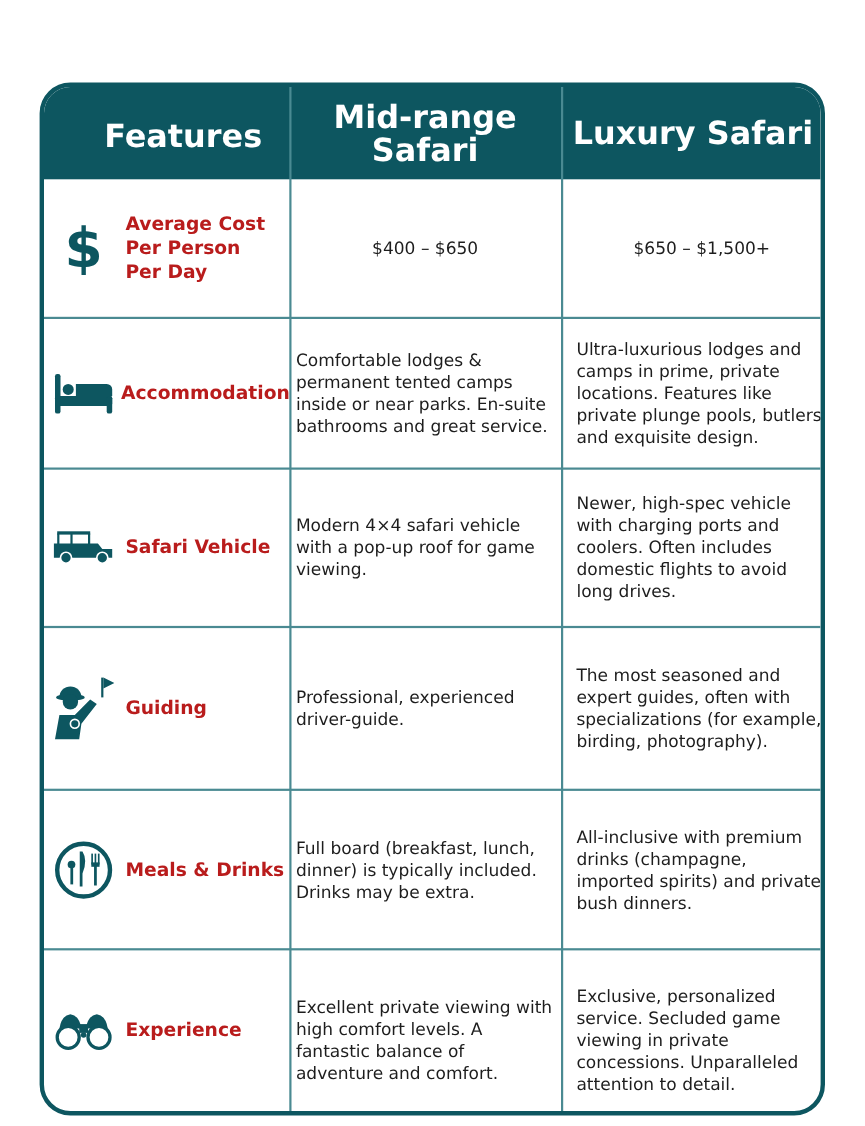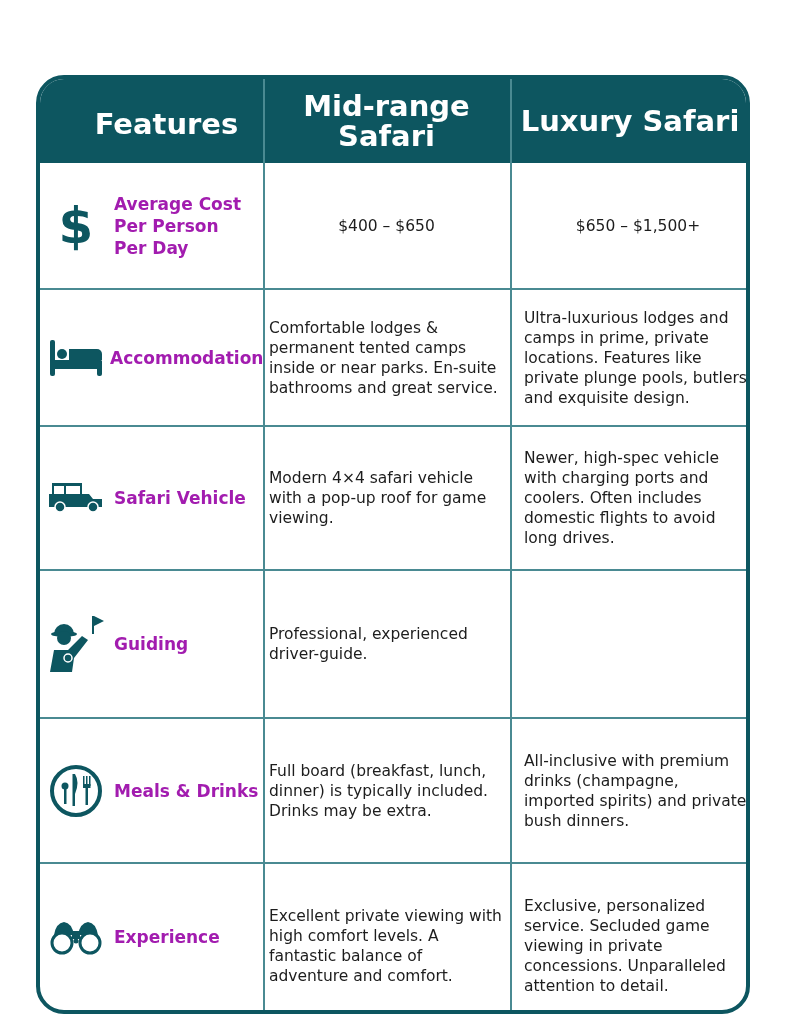--- a/index.html
+++ b/index.html
@@ -17,21 +17,21 @@
   .hcell.c2 { left:470px; width:240px; font-size:29px; }
   .vline { position:absolute; top:0; width:1.5px; background:#4a8a92; height:100%; }
   .row { position:absolute; left:0; width:100%; }
   .hline { position:absolute; left:0; width:100%; height:1.5px; background:#4a8a92; }
   .cell { position:absolute; top:0; height:100%; display:flex; align-items:center; justify-content:center;
     font-size:15.5px; color:#1d1d1d; line-height:20px; box-sizing:border-box; padding:0 6px; }
   .cell.c1 { left:223px; width:247px; }
   .cell.c2 { left:478px; width:240px; }
   .feat { position:absolute; left:0; top:0; width:223px; height:100%; display:flex; align-items:center; box-sizing:border-box; padding-left:8px; }
   .feat .icon { width:56px; height:50px; display:flex; align-items:center; justify-content:center; flex-shrink:0; }
-  .feat .label { color:#a21caf; font-weight:bold; font-size:17px; line-height:22px; margin-left:10px; }
+  .feat .label { color:#b91c1c; font-weight:bold; font-size:17px; line-height:22px; margin-left:10px; }
 </style>
 </head>
 <body>
 
 <div class="table">
   <div class="header">
     <div class="hcell c0">Features</div>
     <div class="hcell c1">
         <span style="display:block;width:170px;">Mid-range Safari</span>
       </div>
@@ -100,20 +100,21 @@
             <ellipse cx="16" cy="20" rx="13" ry="3" fill="#0d5660"></ellipse>
             <path d="M6 20 a10 10 0 0 1 20 0z" fill="#0d5660"></path>
             <circle cx="16" cy="24" r="7" fill="#0d5660"></circle>
             <path d="M2 58 l4-22 h14 l14 -14 l6 4 l-14 18 l-2 14z" fill="#0d5660"></path>
             <circle cx="20" cy="44" r="4" fill="#0d5660" stroke="#fff" stroke-width="1.5"></circle>
           </svg>
       </div>
       <div class="label">Guiding</div>
     </div>
     <div class="cell c1">Professional, experienced driver-guide.</div>
+    <div class="cell c2">The most seasoned and expert guides, often with specializations (for example, birding, photography).</div>
   </div>
   <div class="hline" style="top:638px;"></div>
 
   <div class="row" style="top:640px;height:143px;">
     <div class="feat">
       <div class="icon" style="height:56px;">
         <svg width="54" height="54" viewBox="0 0 54 54">
             <circle cx="27" cy="27" r="24" fill="none" stroke="#0d5660" stroke-width="4"></circle>
             <circle cx="16" cy="22" r="3.5" fill="#0d5660"></circle>
             <rect x="15" y="22" width="2.5" height="18" fill="#0d5660"></rect>

